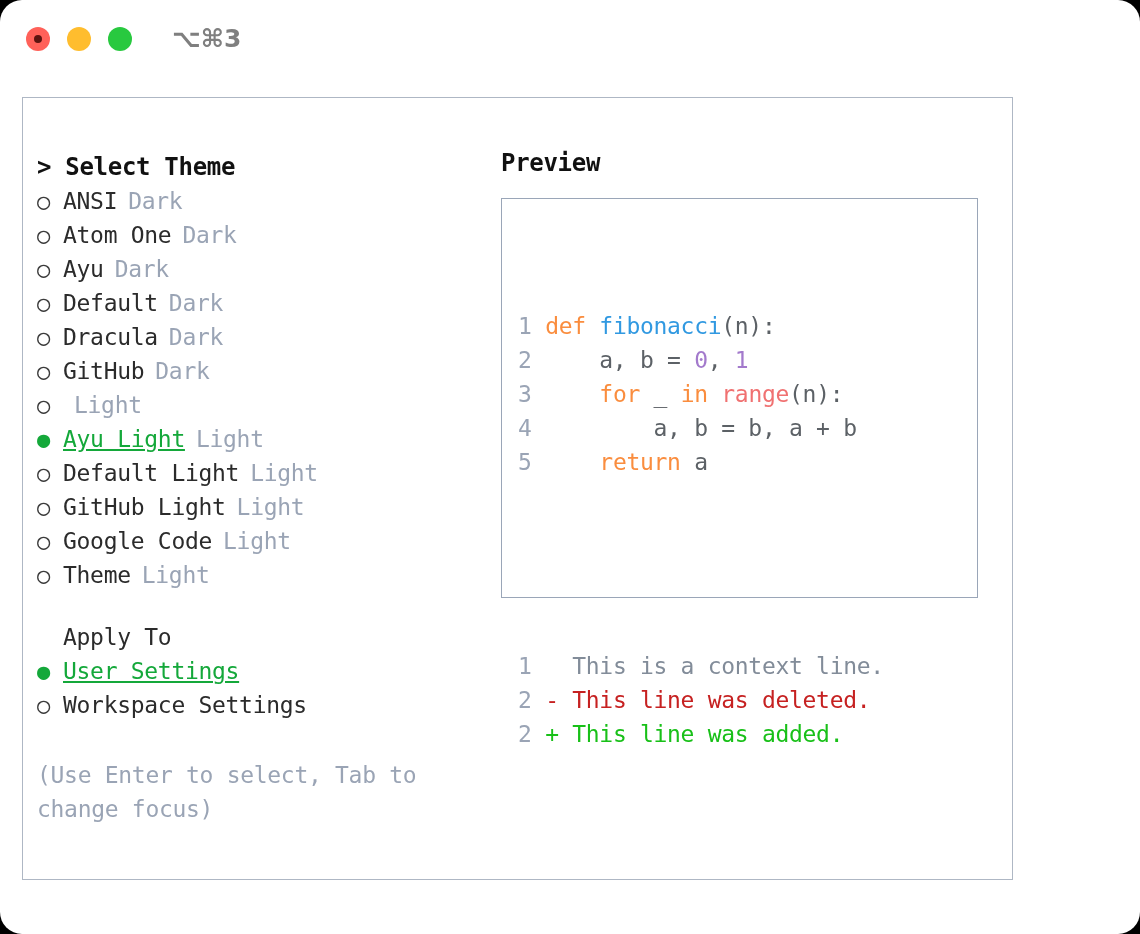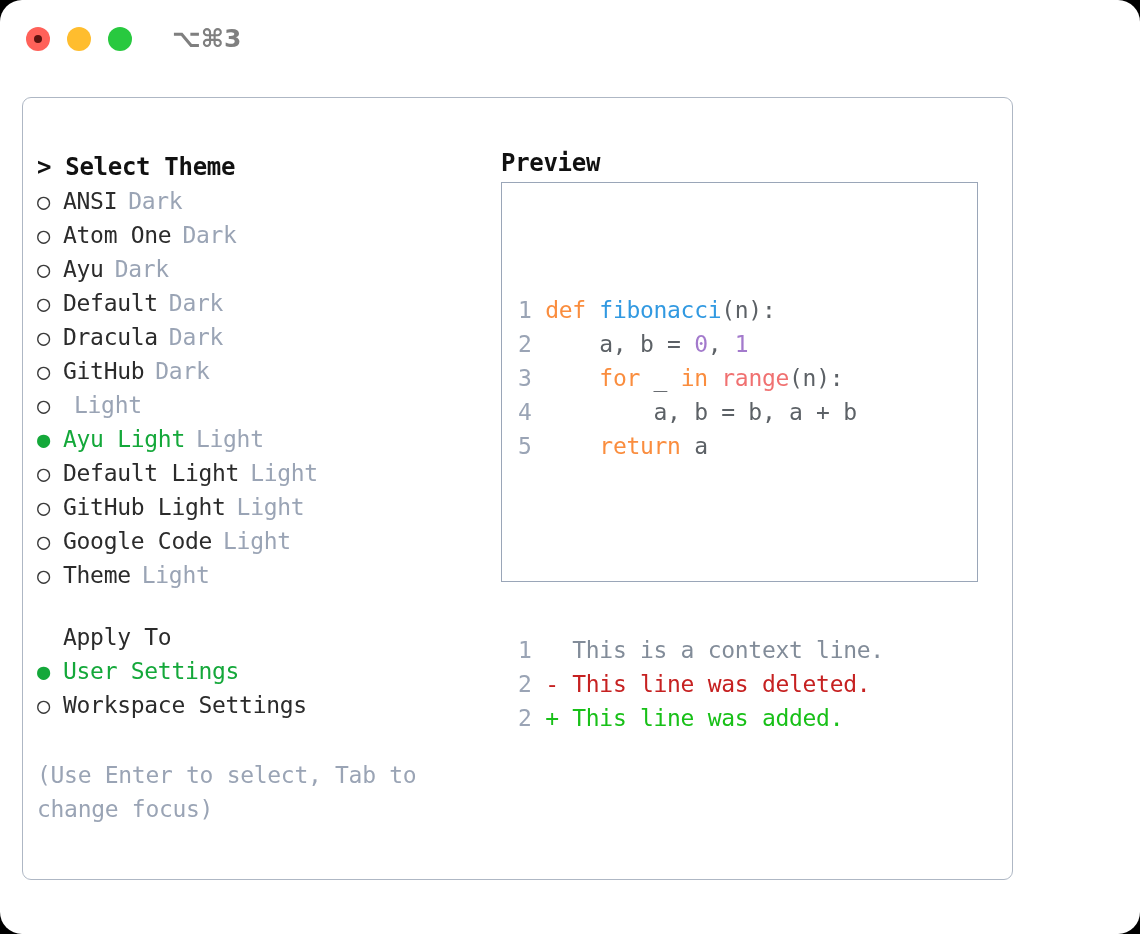--- a/index.html
+++ b/index.html
@@ -68,21 +68,21 @@
   }
 
   
   .panel {
     position: absolute;
     left: 22px;
     top: 97px;
     width: 991px;
     height: 783px;
     border: 1.5px solid #aeb7c4;
-    border-radius: 9px;
+    border-radius: 0;
     box-sizing: border-box;
     background: #ffffff;
   }
 
   .columns {
     position: absolute;
     left: 0; top: 0;
     width: 100%; height: 100%;
   }
 
@@ -126,40 +126,40 @@
   .marker {
     width: 26px;
     flex: none;
     font-size: 22px;
     color: #3b3b3b;
     line-height: 34px;
   }
   .marker.sel { color: #14a83a; }
   .marker.blank { color: transparent; }
   .label { color: #2b2b2b; }
-  .row.selected .label { color: #14a83a; }
+  .row.selected .label { color: #14a83a; text-decoration: underline; }
   .tag {
     color: #9aa4b5;
     margin-left: 11px;
   }
 
   .group-gap { height: 28px; }
 
   .hint {
     margin-top: 36px;
     color: #9aa4b5;
     font-size: 23px;
     line-height: 34px;
     letter-spacing: -0.3px;
     width: 410px;
   }
 
   
   .preview-box {
-    margin-top: 2px;
+    margin-top: 18px;
     width: 477px;
     height: 400px;
     border: 1.5px solid #9aa6b8;
     box-sizing: border-box;
     background: #ffffff;
     position: relative;
   }
   .code {
     position: absolute;
     left: 16px;

